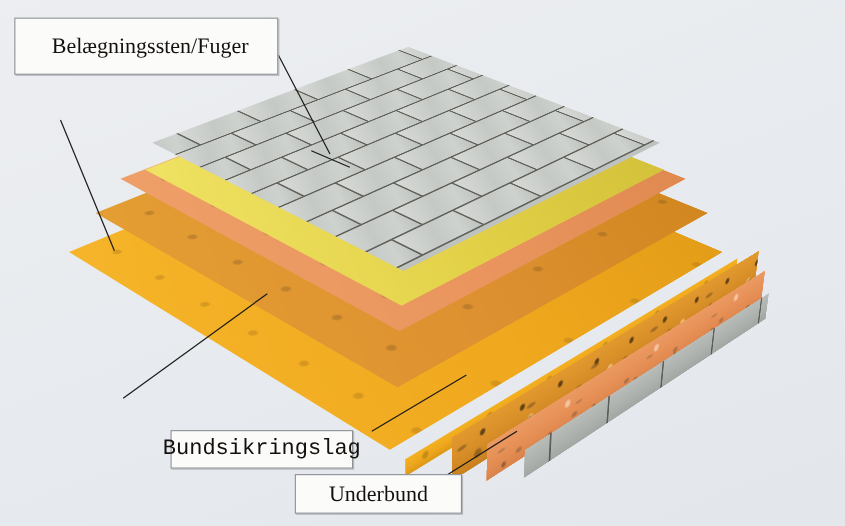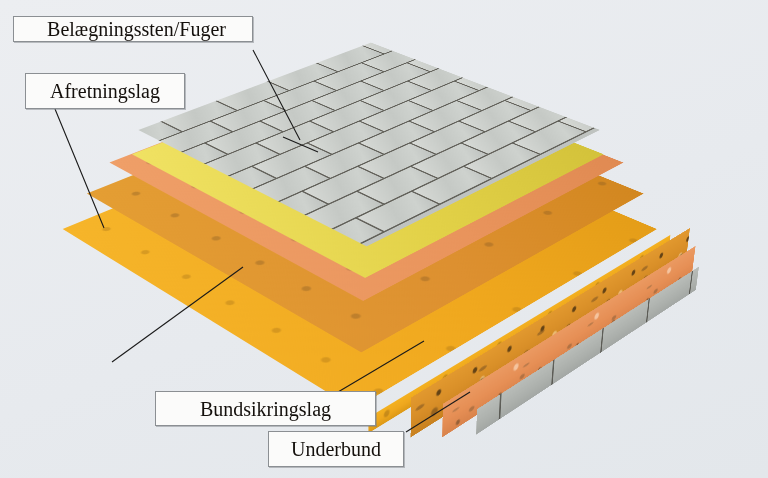--- a/index.html
+++ b/index.html
@@ -306,30 +306,27 @@
   </div>
 
   <svg id="leaders" viewBox="0 0 768 478">
     <path d="M 253 50 L 300 140 M 283 137 L 318 152" stroke="#1a1a1a" stroke-width="1.1" fill="none"></path>
     <path d="M 55 109 L 104 228" stroke="#1a1a1a" stroke-width="1.1" fill="none"></path>
     <path d="M 112 362 L 243 267" stroke="#1a1a1a" stroke-width="1.1" fill="none"></path>
     <path d="M 338 392 L 424 341" stroke="#1a1a1a" stroke-width="1.1" fill="none"></path>
     <path d="M 406 432 L 470 392" stroke="#1a1a1a" stroke-width="1.1" fill="none"></path>
   </svg>
 
-  <div class="label-box" style="left:13px; top:16px; width:240px; height:26px;padding-left:16px;">
+  <div class="label-box" style="left:13px; top:16px; width:240px; height:52px;padding-left:16px;">
     <span>Belægningssten/Fuger</span>
   </div>
 
-  <div class="label-box" style="left:25px; top:73px; width:160px; height:36px;">
-    <span>Afretningslag</span>
-  </div>
-
-
-  <div class="label-box" style="left:155px; top:391px; width:221px; height:35px;">
+
+
+  <div class="label-box" style="left:155px; top:391px; width:166px; height:35px;font-family:Liberation Mono, monospace;">
     <span>Bundsikringslag</span>
   </div>
 
-  <div class="label-box" style="left:268px; top:431px; width:136px; height:36px;">
+  <div class="label-box" style="left:268px; top:431px; width:152px; height:36px;">
     <span>Underbund</span>
   </div>
 
 </div>
 
 </body></html>

